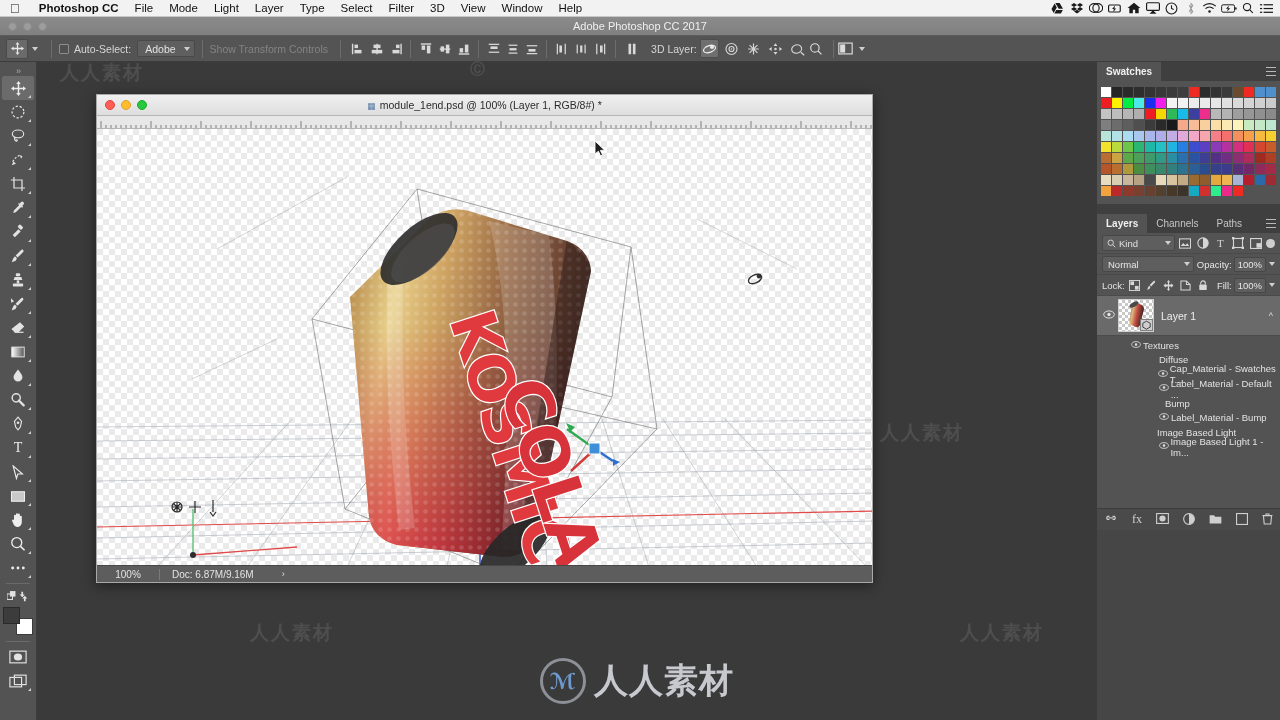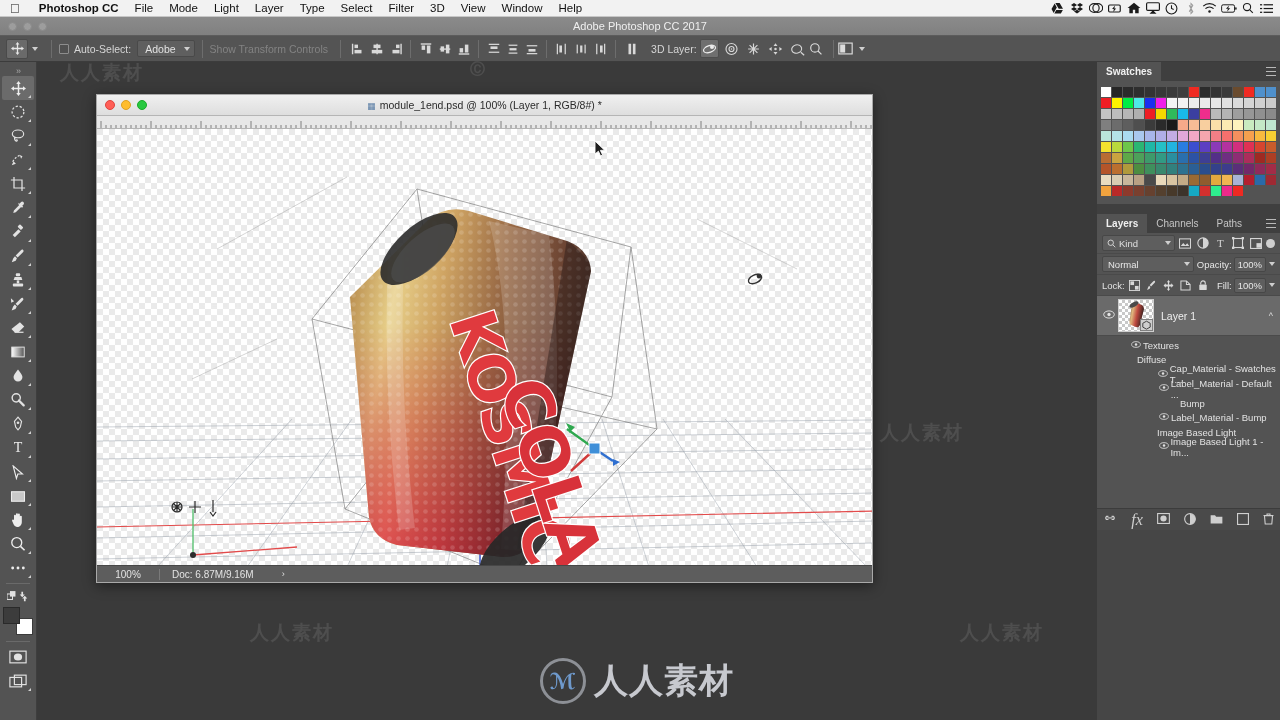--- a/index.html
+++ b/index.html
@@ -1381,39 +1381,39 @@
       </div>
 
       <div id="layer-children" style="padding:2px 0 0 0">
           <div class="sub-row" style="padding-left: 32px;">
             <span class="seye"><svg width="10" height="7" viewBox="0 0 12 8">
                 <ellipse cx="6" cy="4" rx="5.2" ry="3.4" fill="none" stroke="#e0e0e0" stroke-width="1"></ellipse>
                 <circle cx="6" cy="4" r="1.5" fill="#e0e0e0"></circle>
               </svg></span>
             <span>Textures</span>
           </div>
-          <div class="sub-row" style="padding-left: 26px;">
+          <div class="sub-row" style="padding-left: 48px;">
             <span class="seye"></span>
             <span>Diffuse</span>
           </div>
           <div class="sub-row" style="padding-left: 60px;">
             <span class="seye"><svg width="10" height="7" viewBox="0 0 12 8">
                 <ellipse cx="6" cy="4" rx="5.2" ry="3.4" fill="none" stroke="#e0e0e0" stroke-width="1"></ellipse>
                 <circle cx="6" cy="4" r="1.5" fill="#e0e0e0"></circle>
               </svg></span>
             <span>Cap_Material - Swatches T...</span>
           </div>
           <div class="sub-row" style="padding-left: 60px;">
             <span class="seye"><svg width="10" height="7" viewBox="0 0 12 8">
                 <ellipse cx="6" cy="4" rx="5.2" ry="3.4" fill="none" stroke="#e0e0e0" stroke-width="1"></ellipse>
                 <circle cx="6" cy="4" r="1.5" fill="#e0e0e0"></circle>
               </svg></span>
             <span>Label_Material - Default ...</span>
           </div>
-          <div class="sub-row" style="padding-left: 69px;">
+          <div class="sub-row" style="padding-left: 54px;">
             <span class="seye"></span>
             <span>Bump</span>
           </div>
           <div class="sub-row" style="padding-left: 60px;">
             <span class="seye"><svg width="10" height="7" viewBox="0 0 12 8">
                 <ellipse cx="6" cy="4" rx="5.2" ry="3.4" fill="none" stroke="#e0e0e0" stroke-width="1"></ellipse>
                 <circle cx="6" cy="4" r="1.5" fill="#e0e0e0"></circle>
               </svg></span>
             <span>Label_Material - Bump</span>
           </div>
@@ -1434,21 +1434,21 @@
       <div class="lp-bottom">
         <span>
           <svg width="14" height="9" viewBox="0 0 16 10">
               <g fill="none" stroke="#cfcfcf" stroke-width="1.3">
                 <path d="M6.2 5H4a2.6 2.6 0 0 1 0-3.6h2.2"></path>
                 <path d="M9.8 5H12a2.6 2.6 0 0 0 0-3.6H9.8"></path>
                 <path d="M5 3.2h6"></path>
               </g>
             </svg>
         </span>
-        <span style="font-style:italic;font-family:'Liberation Serif',serif;font-size:16px">fx</span>
+        <span style="font-family:'Liberation Serif',serif;font-size:12px">fx</span>
         <span>
           <svg width="13" height="11" viewBox="0 0 14 12">
               <rect x="0.6" y="0.6" width="12.8" height="10.8" fill="none" stroke="#cfcfcf" stroke-width="1.2"></rect>
               <ellipse cx="7" cy="6" rx="3.4" ry="3.2" fill="#cfcfcf"></ellipse>
             </svg>
         </span>
         <span>
           <svg width="12" height="12" viewBox="0 0 13 13">
               <circle cx="6.5" cy="6.5" r="5.8" fill="none" stroke="#cfcfcf" stroke-width="1.2"></circle>
               <path d="M6.5 .7a5.8 5.8 0 0 1 0 11.6z" fill="#cfcfcf"></path>

